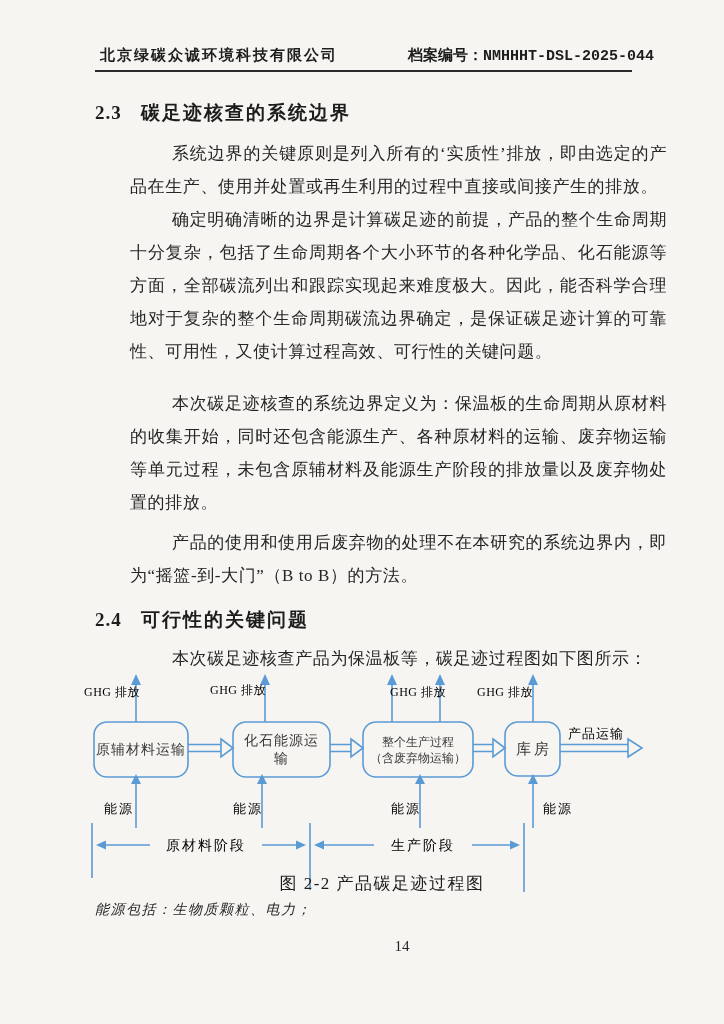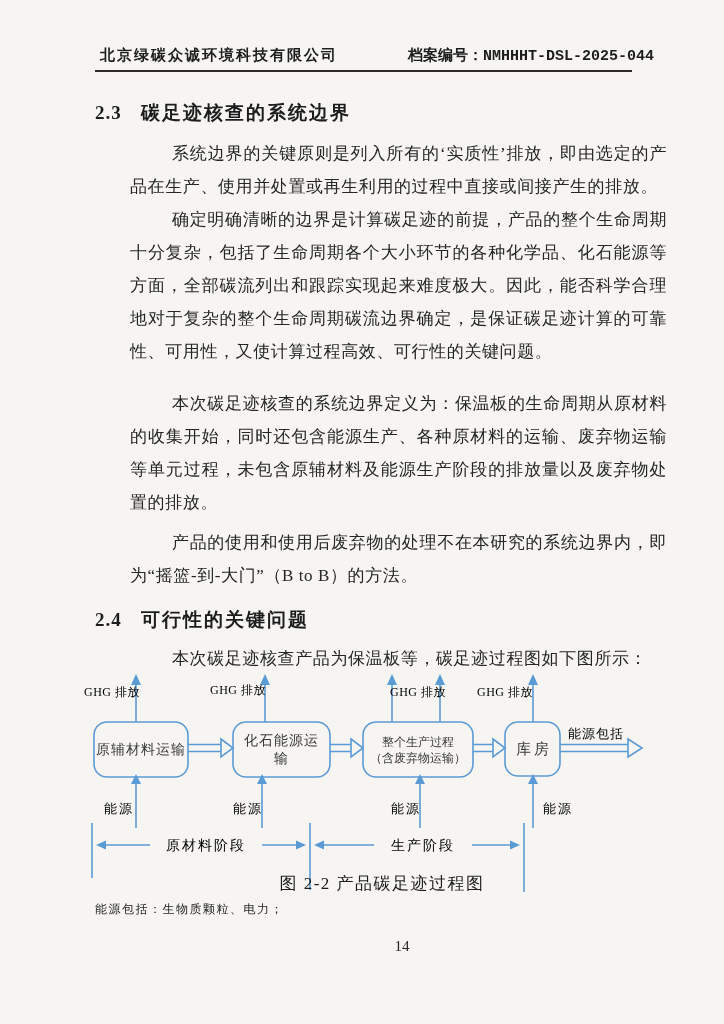--- a/index.html
+++ b/index.html
@@ -40,21 +40,21 @@
   .diagram{left:0;top:670px;width:724px;height:228px;}
   .diagram svg{position:absolute;left:0;top:0;}
   .dlabel{position:absolute;color:#000000;white-space:nowrap;}
   .ghg{font-size:12px;letter-spacing:.5px;}
   .nrg{font-size:13px;letter-spacing:2px;}
   .boxlbl{display:flex;align-items:center;justify-content:center;flex-direction:column;text-align:center;color:#3a3a3a;}
   .stage{font-size:14px;letter-spacing:2px;background:var(--bg);padding:0 6px;text-align:center;}
   .prodlbl{font-size:13px;letter-spacing:1px;}
 
   .caption{left:0;top:872px;width:724px;text-align:center;font-size:17px;letter-spacing:1.5px;color:var(--dk);padding-left:20px;}
-  .note{left:95px;top:901px;font-size:12px;letter-spacing:1.5px;color:var(--ink);}
+  .note{left:95px;top:901px;font-size:14px;letter-spacing:1.5px;color:var(--ink);font-style:italic;}
   .pageno{left:0;top:938px;width:724px;text-align:center;font-size:15px;color:var(--ink);padding-left:40px;}
 </style>
 </head>
 <body>
 
 <div class="abs hdr-company">北京绿碳众诚环境科技有限公司</div>
 <div class="abs hdr-file"><span>档案编号：</span><span>NMHHHT-DSL-2025-044</span></div>
 <div class="abs hdr-rule"></div>
 
 <div class="abs h2" style="top:100px">
@@ -160,21 +160,21 @@
   <div class="dlabel ghg" style="left:477px;top:14px">GHG 排放</div>
 
   <div class="boxlbl abs" style="left:95px;top:52px;width:92px;height:55px;font-size:14px;letter-spacing:1px;">原辅材料运输</div>
   <div class="boxlbl abs" style="left:238px;top:52px;width:87px;height:55px;font-size:14px;letter-spacing:1px;line-height:18px;">化石能源运输</div>
   <div class="boxlbl abs" style="left:364px;top:52px;width:108px;height:55px;font-size:12px;line-height:16px;">
     <span>整个生产过程</span>
     <span>（含废弃物运输）</span>
   </div>
   <div class="boxlbl abs" style="left:505px;top:52px;width:55px;height:54px;font-size:15px;letter-spacing:3px;text-indent:3px;">库房</div>
 
-  <div class="dlabel prodlbl" style="left:568px;top:55px">能源包括</div>
+  <div class="dlabel prodlbl" style="left:568px;top:55px">产品运输</div>
 
   <div class="dlabel nrg" style="left:104px;top:130px">能源</div>
   <div class="dlabel nrg" style="left:233px;top:130px">能源</div>
   <div class="dlabel nrg" style="left:391px;top:130px">能源</div>
   <div class="dlabel nrg" style="left:543px;top:130px">能源</div>
 
   <div class="dlabel stage" style="left:150px;top:167px;width:100px">原材料阶段</div>
   <div class="dlabel stage" style="left:374px;top:167px;width:86px">生产阶段</div>
 </div>
 

